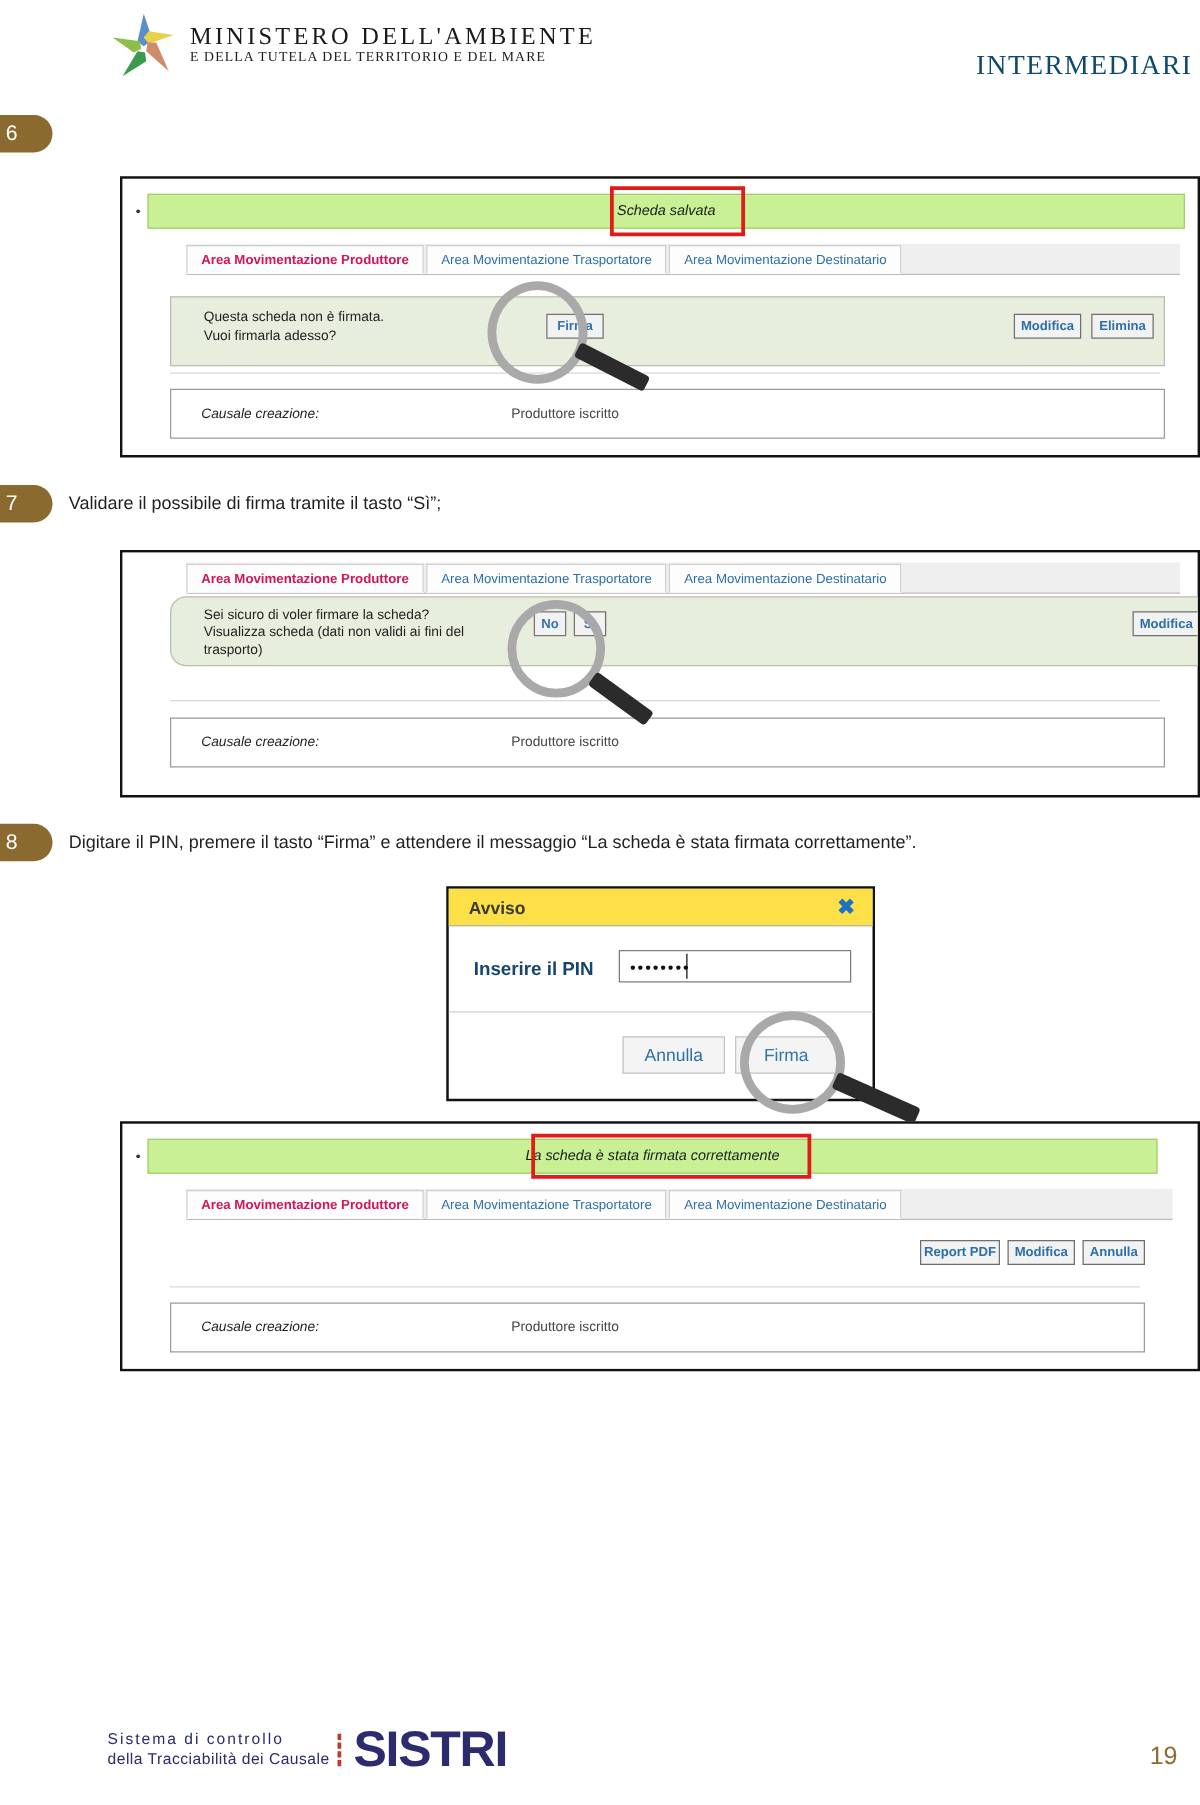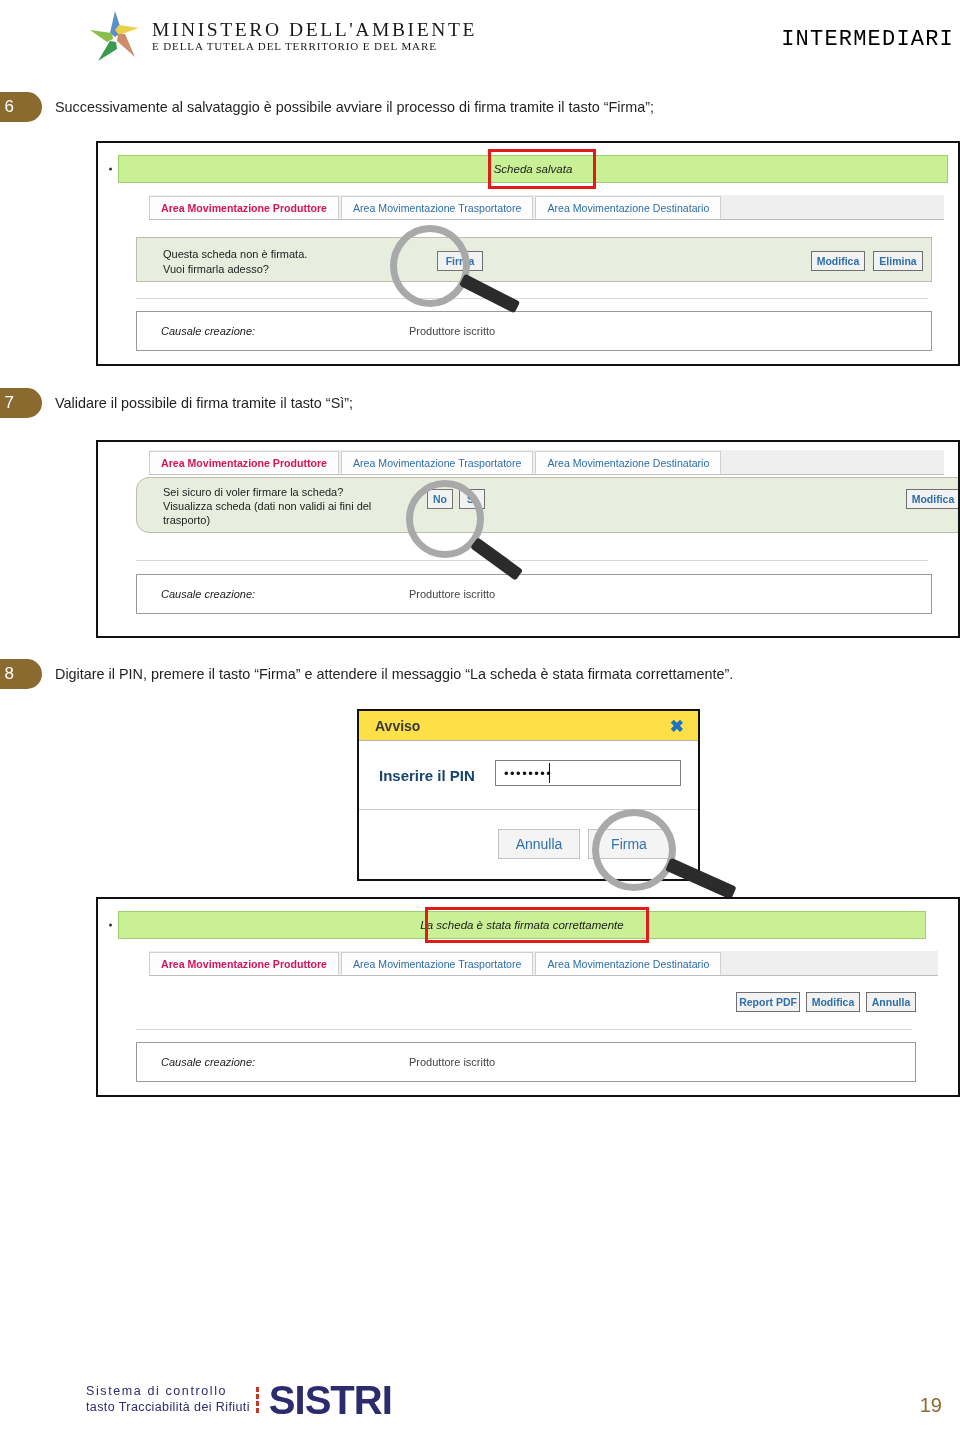--- a/index.html
+++ b/index.html
@@ -20,23 +20,23 @@
   .logo-text { margin-left:10px; line-height:1.0; }
   .logo-line1 {
     font-family:"Liberation Serif", serif;
     font-size:19.5px; letter-spacing:2.6px; color:#1a1a1a; white-space:nowrap;
   }
   .logo-line2 {
     font-family:"Liberation Serif", serif;
     font-size:11px; letter-spacing:0.9px; color:#1a1a1a; white-space:nowrap; margin-top:2px;
   }
   .header-right {
-    position:absolute; right:6px; top:27px;
-    font-size:22px; letter-spacing:1.2px; color:#000000;
-    font-family:Liberation Mono, monospace;
+    position:absolute; right:6px; top:39px;
+    font-size:22px; letter-spacing:1.2px; color:#0c4a6e;
+    font-family:Liberation Serif, serif;
   }
 
   
   .step-row { position:absolute; left:0; display:flex; align-items:center; }
   .step-badge {
     width:88px; height:30px;
     background:#8a6a2f;
     border-radius:0 16px 16px 0;
     margin-left:-46px;
     position:relative;
@@ -251,39 +251,38 @@
       <div class="logo-line2">E DELLA TUTELA DEL TERRITORIO E DEL MARE</div>
     </div>
   </div>
   <div class="header-right">INTERMEDIARI</div>
 </div>
 
 <div class="step-row" style="top:92px;">
   <div class="step-badge">
     <span>6</span>
   </div>
-  <div class="step-text">Successivamente al salvataggio è possibile avviare il processo di firma tramite il tasto “Firma”;</div>
 </div>
 
 <div class="shot" style="left:96px; top:141px; width:864px; height:225px;">
   <div class="shot-inner">
 
     <div class="banner" style="left:20px; top:12px; width:830px; height:28px;">
       <div class="banner-bullet"></div>
       <div class="banner-text">Scheda salvata</div>
     </div>
     <div class="redbox" style="left:390px; top:6px; width:108px; height:40px;"></div>
 
     <div class="tabstrip" style="top:52px; height:25px; left:20px; right:14px;">
       <div class="tab active">Area Movimentazione Produttore</div>
       <div class="tab inactive">Area Movimentazione Trasportatore</div>
       <div class="tab inactive">Area Movimentazione Destinatario</div>
     </div>
 
-    <div class="greenpanel" style="left:38px; top:94px; width:796px; height:45px;">
+    <div class="greenpanel" style="left:38px; top:94px; width:796px; height:56px;">
       <div class="panel-q" style="left:26px; top:9px;">Questa scheda non è firmata.</div>
       <div class="panel-q" style="left:26px; top:24px;">Vuoi firmarla adesso?</div>
       <div class="btn" style="left:300px; top:13px; width:46px;">Firma</div>
       <div class="btn" style="right:66px; top:13px; width:54px;">Modifica</div>
       <div class="btn" style="right:8px; top:13px; width:50px;">Elimina</div>
     </div>
 
     <div class="hr-line" style="top:155px; left:38px; right:30px;"></div>
 
     <div class="causale" style="left:38px; top:168px; width:796px; height:40px;">
@@ -394,21 +393,21 @@
       <div class="causale-value">Produttore iscritto</div>
     </div>
 
   </div>
 </div>
 
 <div class="footer">
   <div class="sistri-wrap">
     <div class="sistri-left">
       <div class="sistri-l1">Sistema di controllo</div>
-      <div class="sistri-l2">tasto Tracciabilità dei Rifiuti</div>
+      <div class="sistri-l2">della Tracciabilità dei Causale</div>
     </div>
     <div class="sistri-dots">
       <i></i>
         <i></i>
         <i></i>
         <i></i>
     </div>
     <div class="sistri-word">SISTRI</div>
   </div>
   <div class="page-num">19</div>

